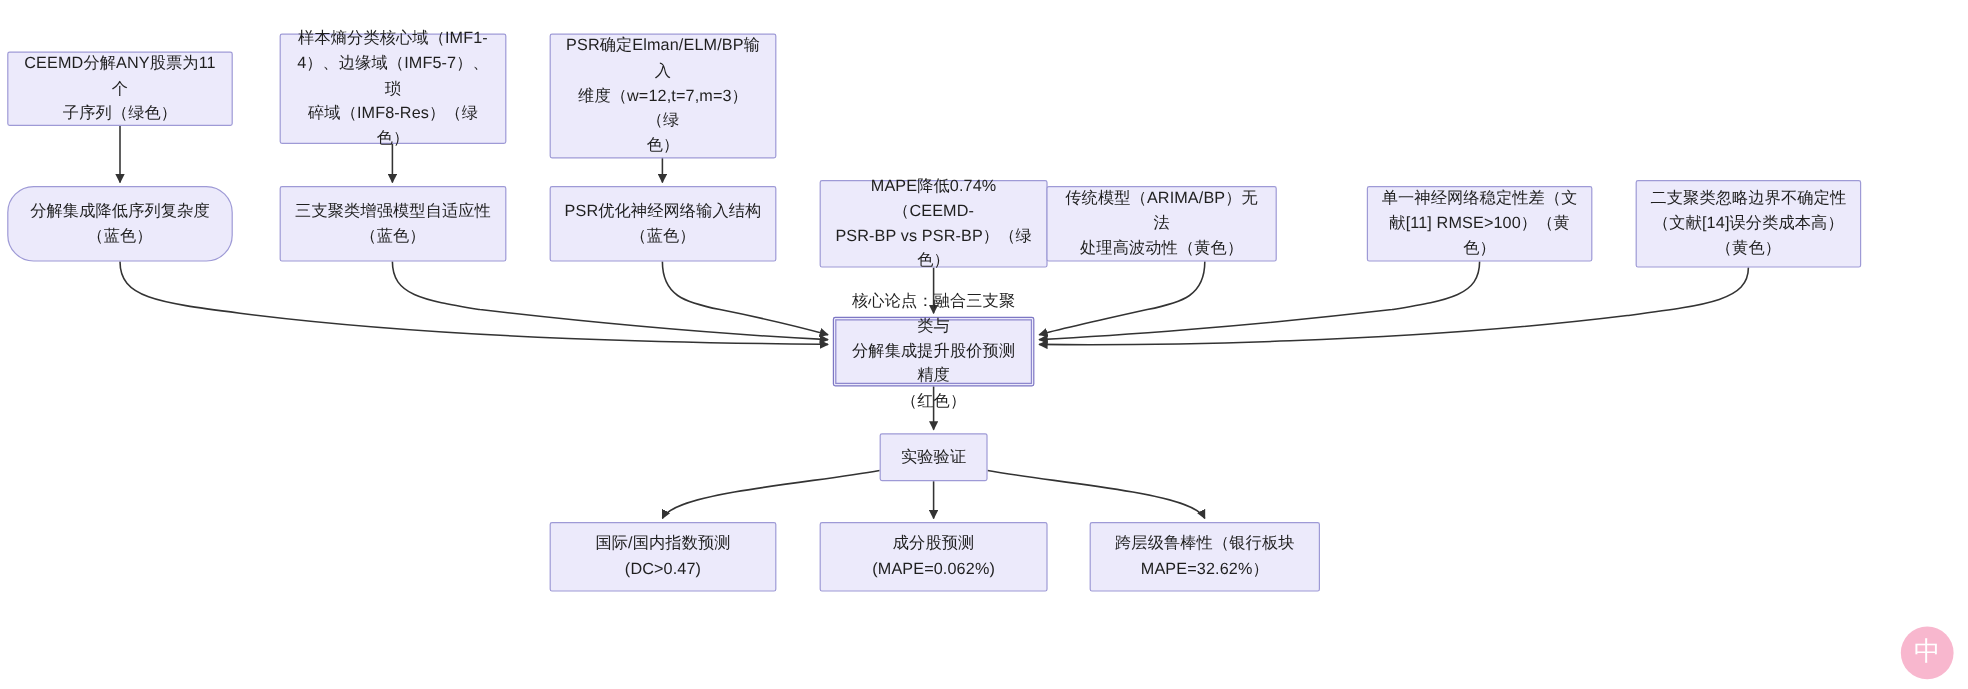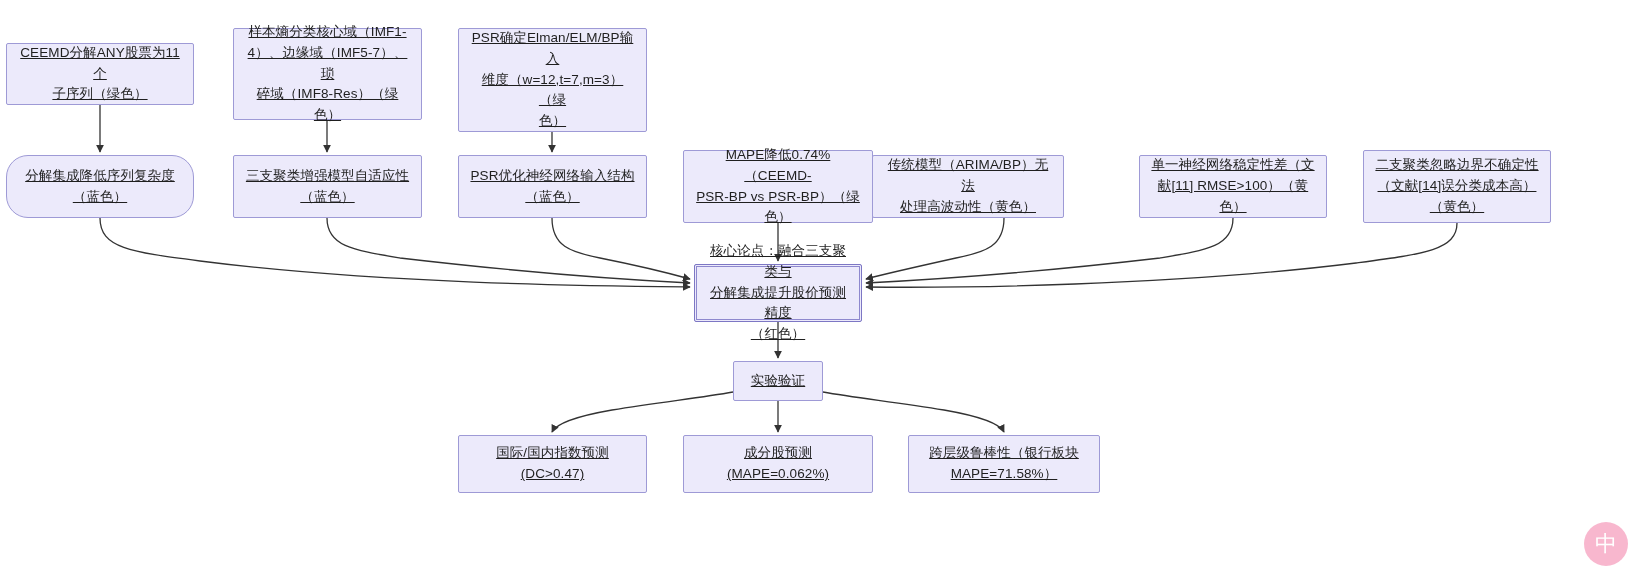--- a/index.html
+++ b/index.html
@@ -36,21 +36,20 @@
     border-radius: 2px;
     display: flex;
     align-items: center;
     justify-content: center;
     text-align: center;
     color: #1f1f1f;
     font-size: 13.5px;
     line-height: 1.55;
     padding: 4px 10px;
     letter-spacing: 0.1px;
-    text-decoration: underline;
   }
   .node .label {
     display: block;
     white-space: pre-line;
   }
   .node.core {
     border: 1px solid #7d77c4;
     box-shadow: inset 0 0 0 1px #ECEAFB, inset 0 0 0 2px #8e88ce;
     background: #ECEAFB;
   }
@@ -177,20 +176,20 @@
 (DC&gt;0.47)</span>
   </div>
 
   <div class="node" style="left:683px;top:435px;width:190px;height:58px;">
     <span class="label">成分股预测
 (MAPE=0.062%)</span>
   </div>
 
   <div class="node" style="left:908px;top:435px;width:192px;height:58px;">
     <span class="label">跨层级鲁棒性（银行板块
-MAPE=71.58%）</span>
+MAPE=32.62%）</span>
   </div>
 
   <div class="watermark">
     <span>中</span>
   </div>
 
 </div>
 
 </body></html>

